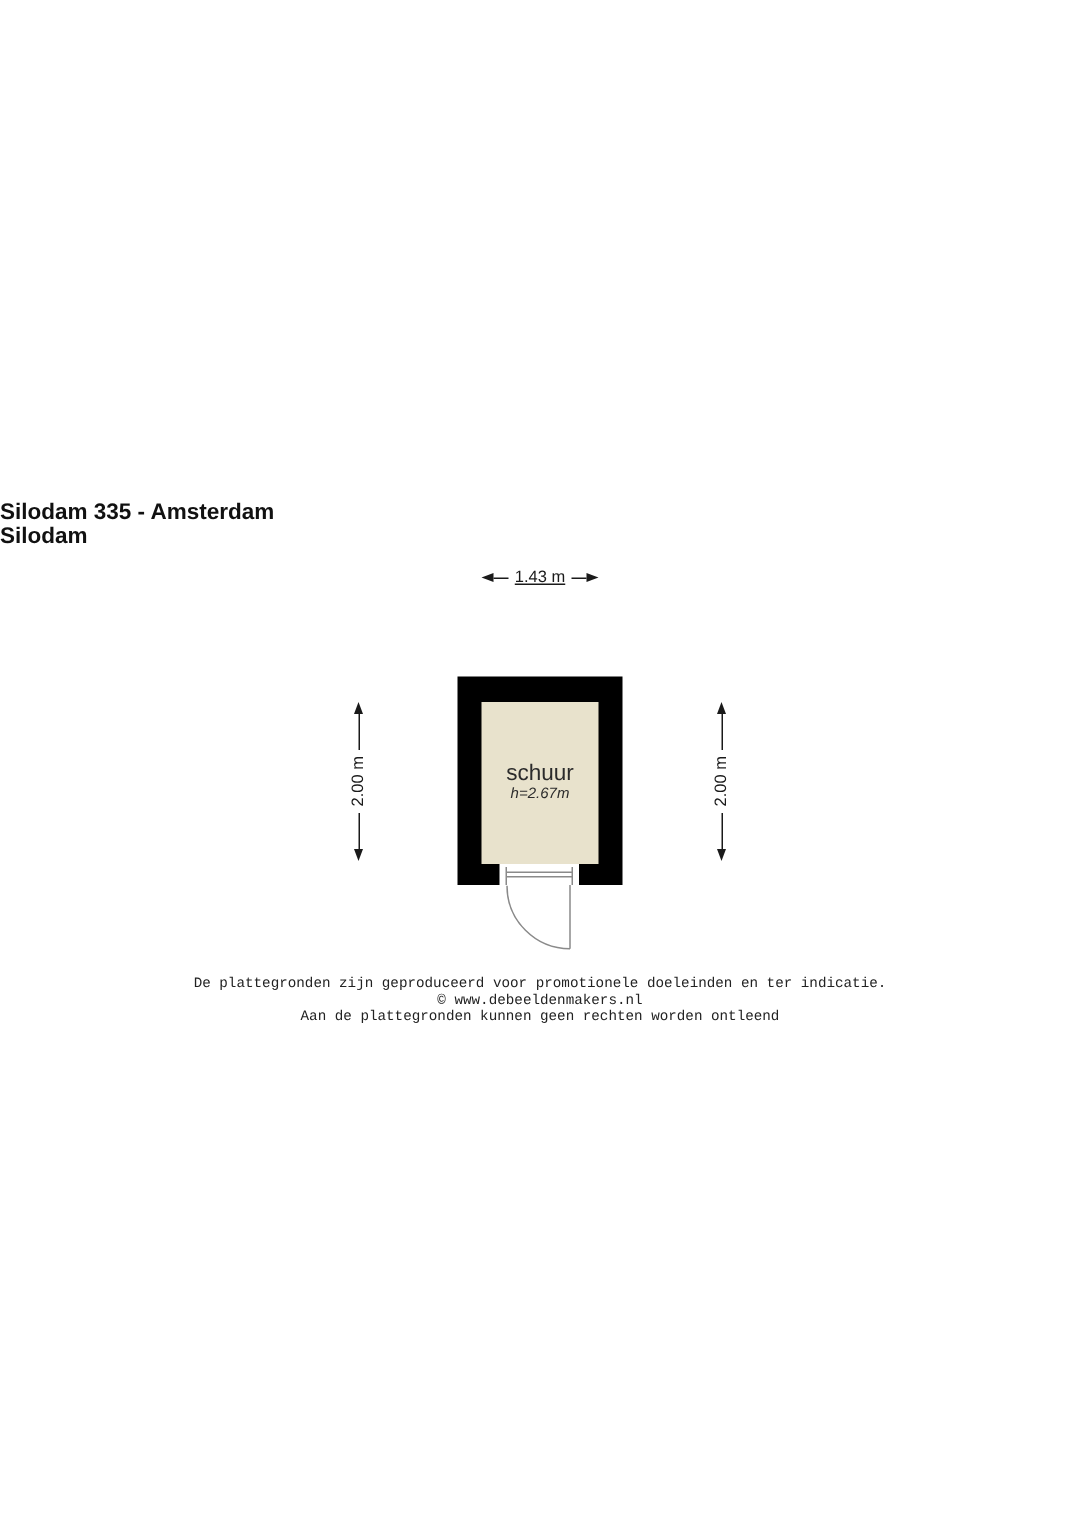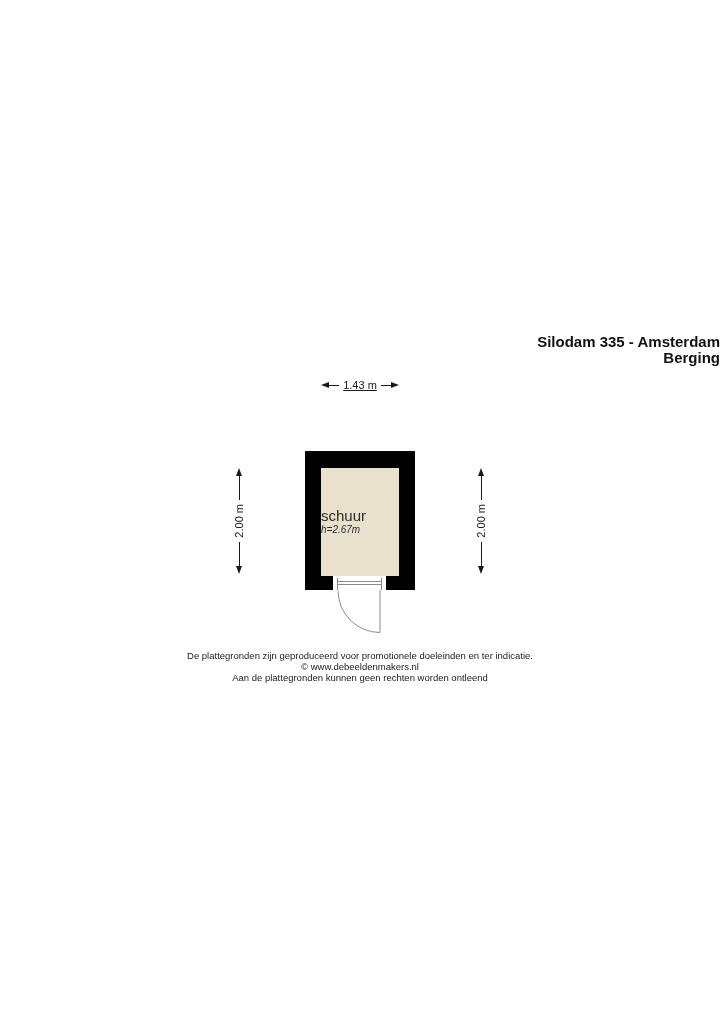--- a/index.html
+++ b/index.html
@@ -16,21 +16,21 @@
     color: #1a1a1a;
     overflow: hidden;
   }
 
   
   .title-block {
     position: absolute;
     top: 334px;
     left: 0;
     width: 720px;
-    text-align: right;
+    text-align: left;
     font-weight: bold;
     font-size: 15px;
     line-height: 16px;
     color: #111111;
   }
 
   
   .dim-h {
     position: absolute;
     left: 321px;
@@ -114,21 +114,21 @@
   }
   .room-floor {
     position: absolute;
     left: 16px;
     top: 17px;
     width: 78px;
     height: 108px;
     background: #e8e2cc;
     display: flex;
     flex-direction: column;
-    align-items: flex-start;
+    align-items: center;
     justify-content: center;
   }
   .room-name {
     font-size: 15px;
     color: #2b2b2b;
     line-height: 16px;
   }
   .room-height {
     font-size: 10px;
     color: #2b2b2b;
@@ -156,30 +156,31 @@
   
   .footer {
     position: absolute;
     top: 650px;
     left: 0;
     width: 720px;
     text-align: center;
     font-size: 9.5px;
     line-height: 11px;
     color: #222222;
+    font-family: Liberation Mono, monospace;
   }
 </style>
 </head>
 <body>
 
 <div class="canvas">
 
   <div class="title-block">
     <div>Silodam 335 - Amsterdam</div>
-    <div>Berging</div>
+    <div>Silodam</div>
   </div>
 
   <div class="dim-h">
     <span class="arrow-left"></span>
     <span class="line"></span>
     <span class="label">1.43 m</span>
     <span class="line"></span>
     <span class="arrow-right"></span>
   </div>
 

